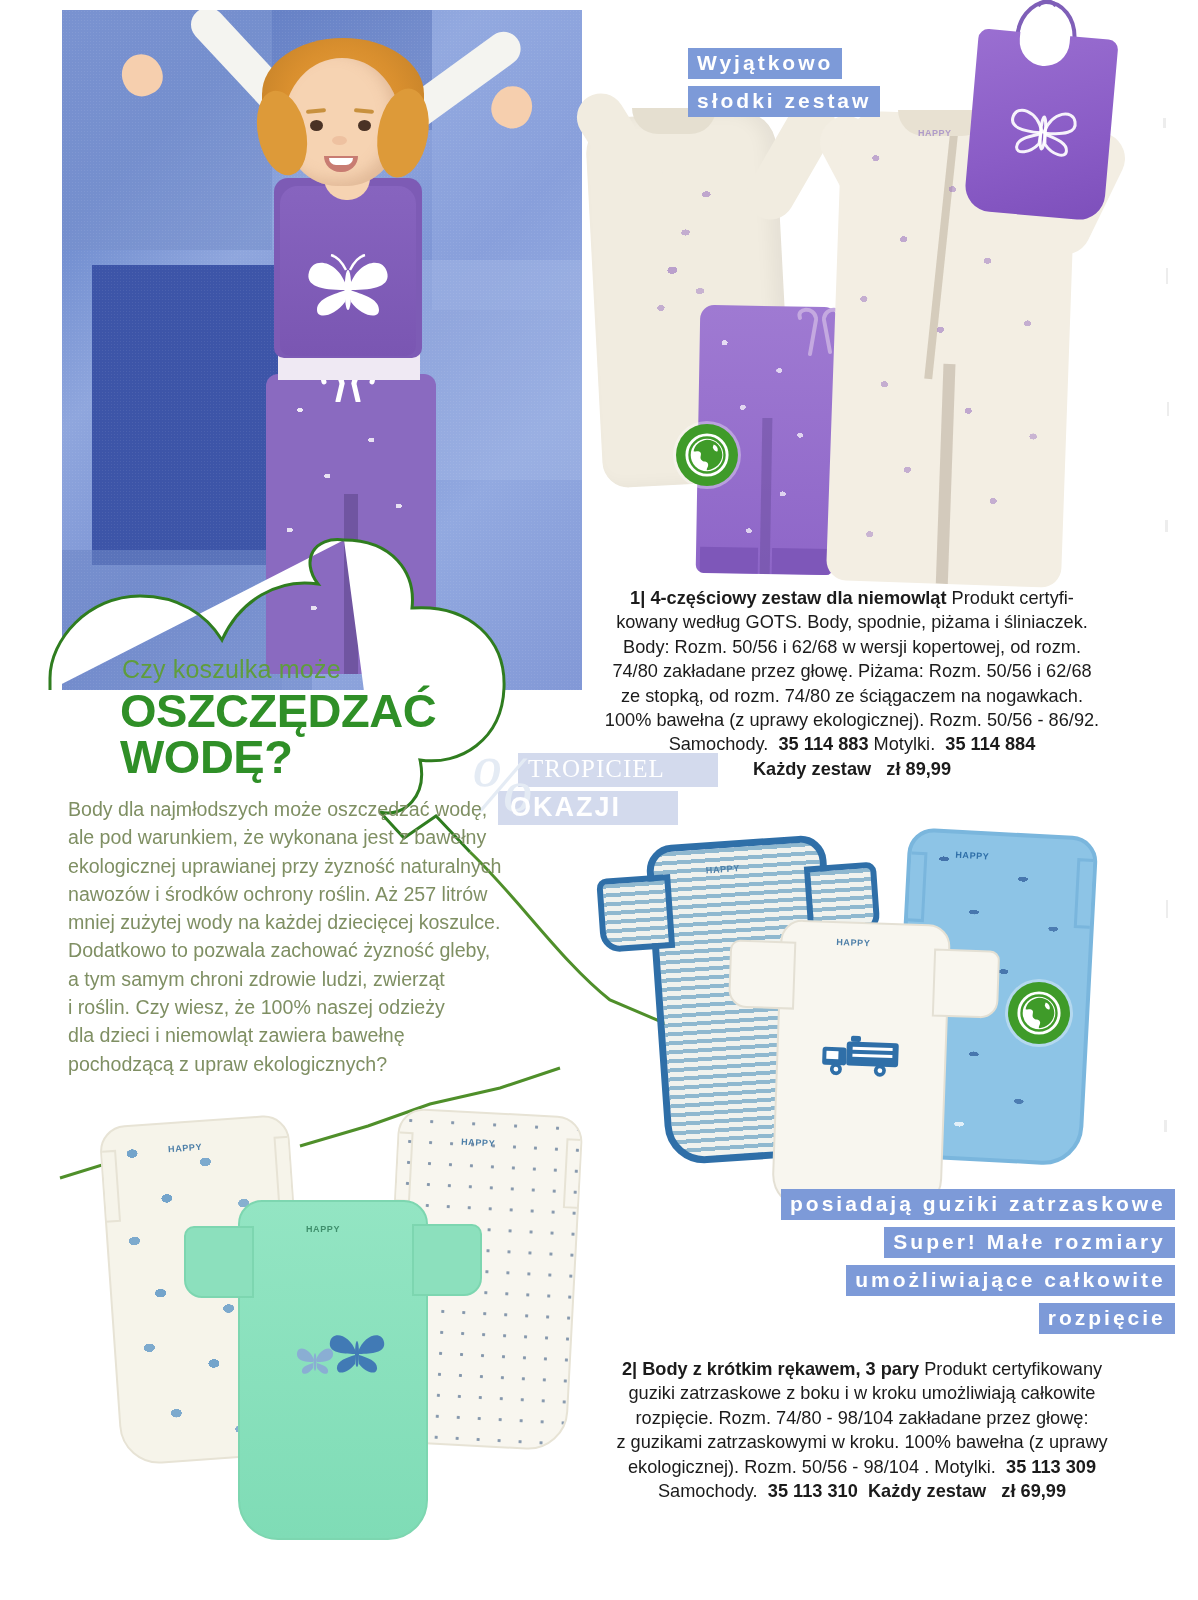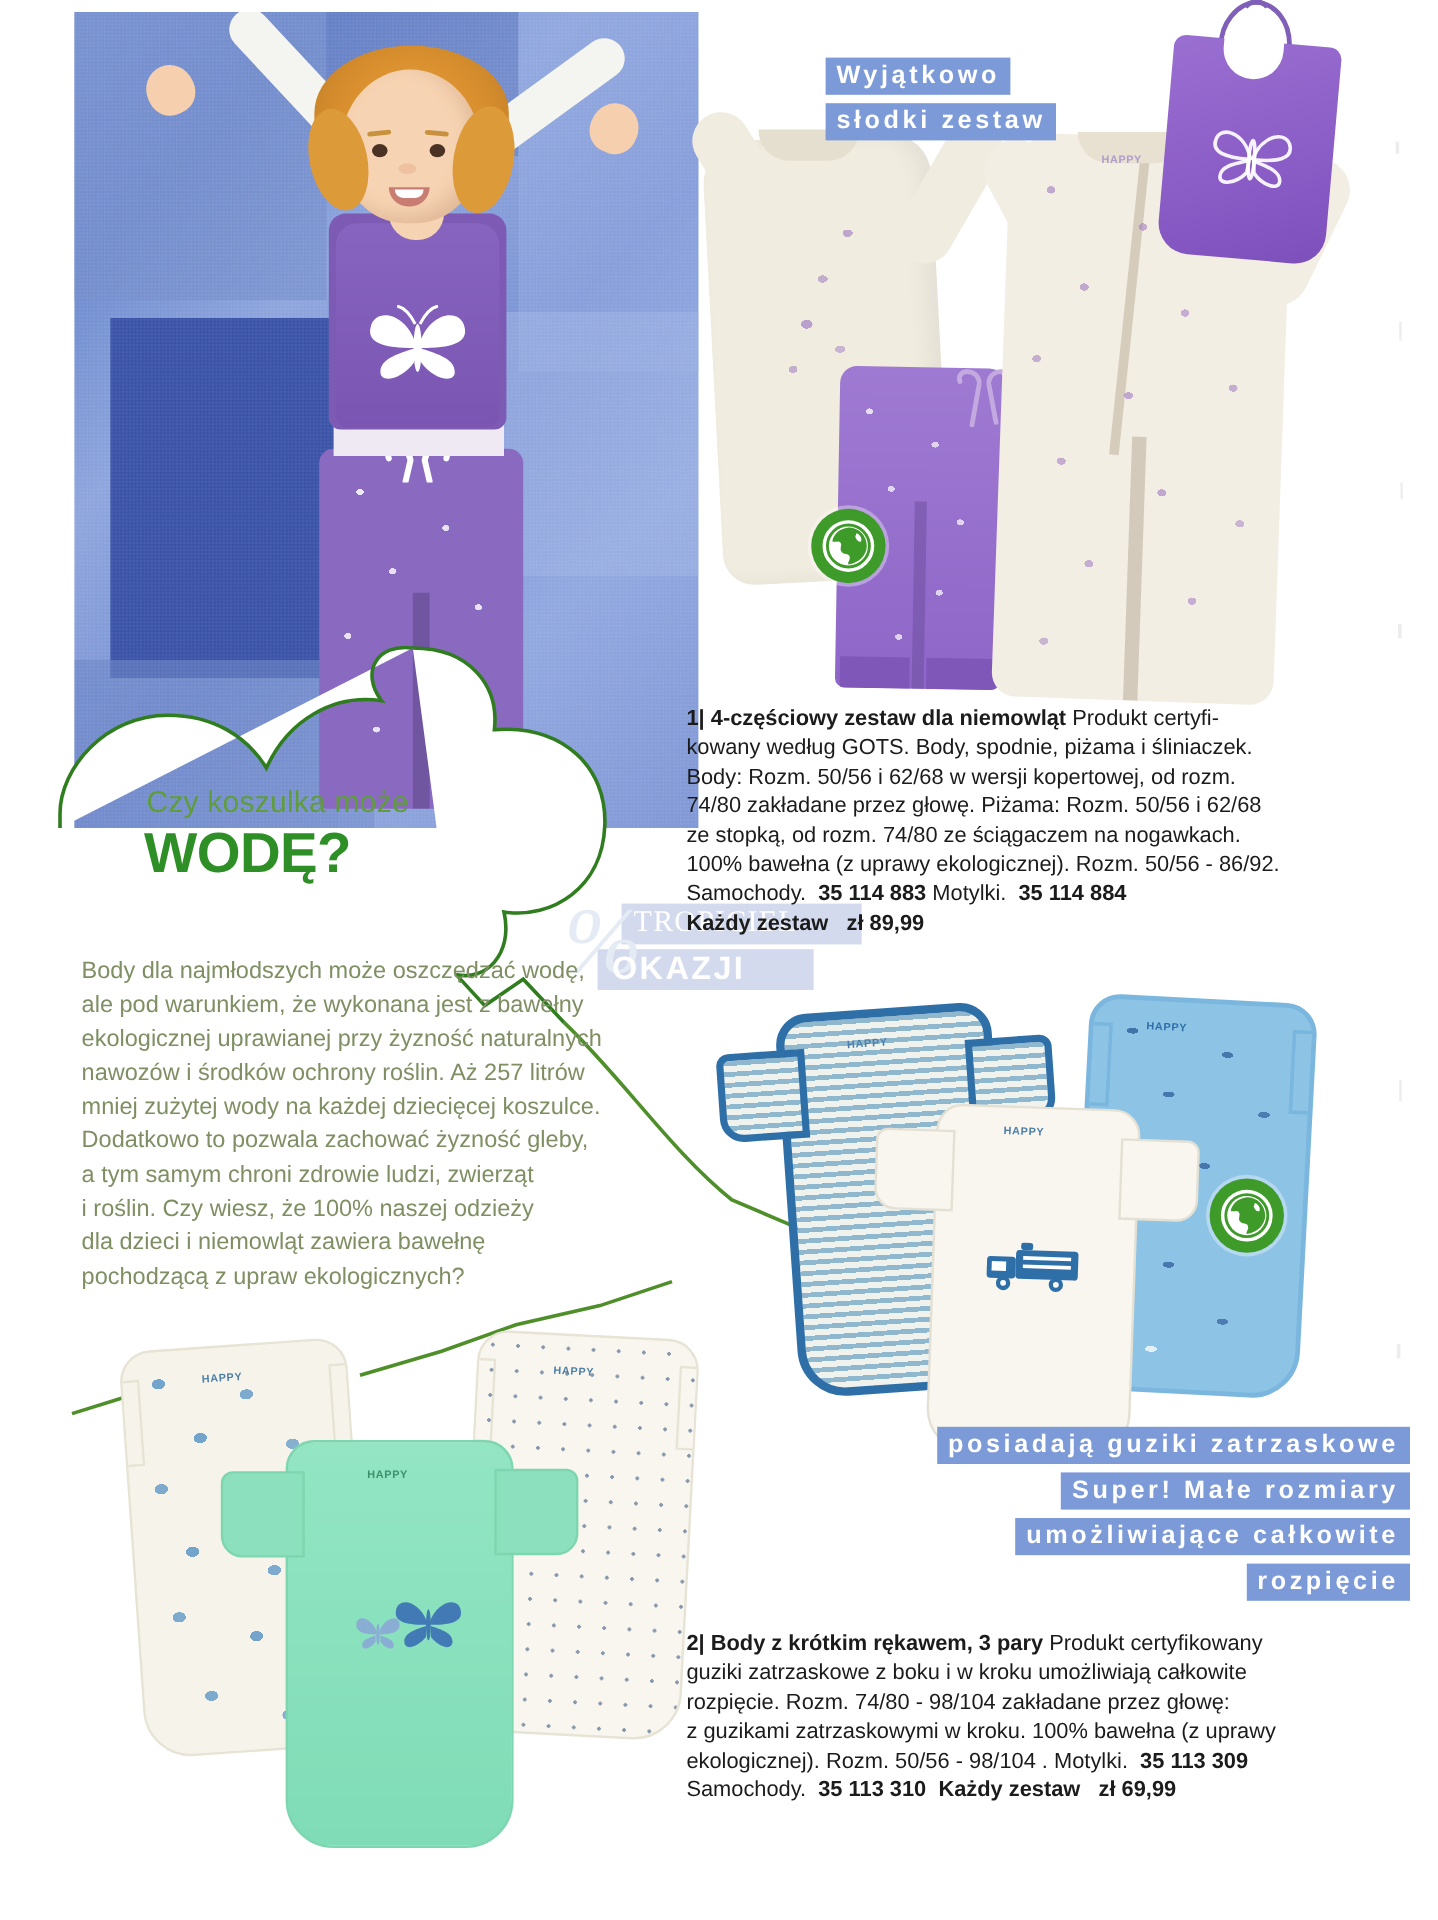--- a/index.html
+++ b/index.html
@@ -348,20 +348,21 @@
 
   .happytag{
     position:absolute;font-size:9px;font-weight:bold;letter-spacing:.6px;
     color:#4d7fa8;
   }
 
   
   .desc{
     position:absolute;color:#1b1b1b;font-size:18.2px;line-height:24.4px;
     font-family:"Liberation Sans",sans-serif;
+    text-align:center;
   }
   .desc span{display:block;white-space:pre;}
   .desc b{font-weight:bold;}
   .d1{left:572px;top:586px;width:560px;}
   .d2{left:572px;top:1357px;width:580px;}
   .price{font-weight:bold;}
 
   .edge-mark{position:absolute;background:rgba(0,0,0,.07);}
 </style>
 </head>
@@ -429,20 +430,21 @@
     <path d="M344 540 C 392 540 416 572 412 608 C 470 604 506 640 504 688
              C 502 740 460 766 420 760 C 428 796 404 818 380 812" fill="#ffffff" stroke="#2f7d1f" stroke-width="3"></path>
     <path d="M380 812 L 404 838 L 436 816 L 470 852" fill="none" stroke="#2f7d1f" stroke-width="3"></path>
     <path d="M470 852 C 520 900 560 960 610 1000 L 676 1028" fill="none" stroke="#4f8f2a" stroke-width="3"></path>
     <path d="M60 1178 L 118 1160 L 176 1184" fill="none" stroke="#4f8f2a" stroke-width="3"></path>
     <path d="M300 1146 L 368 1126 L 430 1104 L 500 1088 L 560 1068" fill="none" stroke="#4f8f2a" stroke-width="3"></path>
   </svg>
 
   <div class="kicker">Czy koszulka może</div>
   <div class="headline">
+    <span>OSZCZĘDZAĆ</span>
     <span class="l2">WODĘ?</span>
   </div>
 
   <div class="bodycopy">
     <span>Body dla najmłodszych może oszczędzać wodę,</span>
     <span>ale pod warunkiem, że wykonana jest z bawełny</span>
     <span>ekologicznej uprawianej przy żyzność naturalnych</span>
     <span>nawozów i środków ochrony roślin. Aż 257 litrów</span>
     <span>mniej zużytej wody na każdej dziecięcej koszulce.</span>
     <span>Dodatkowo to pozwala zachować żyzność gleby,</span>

